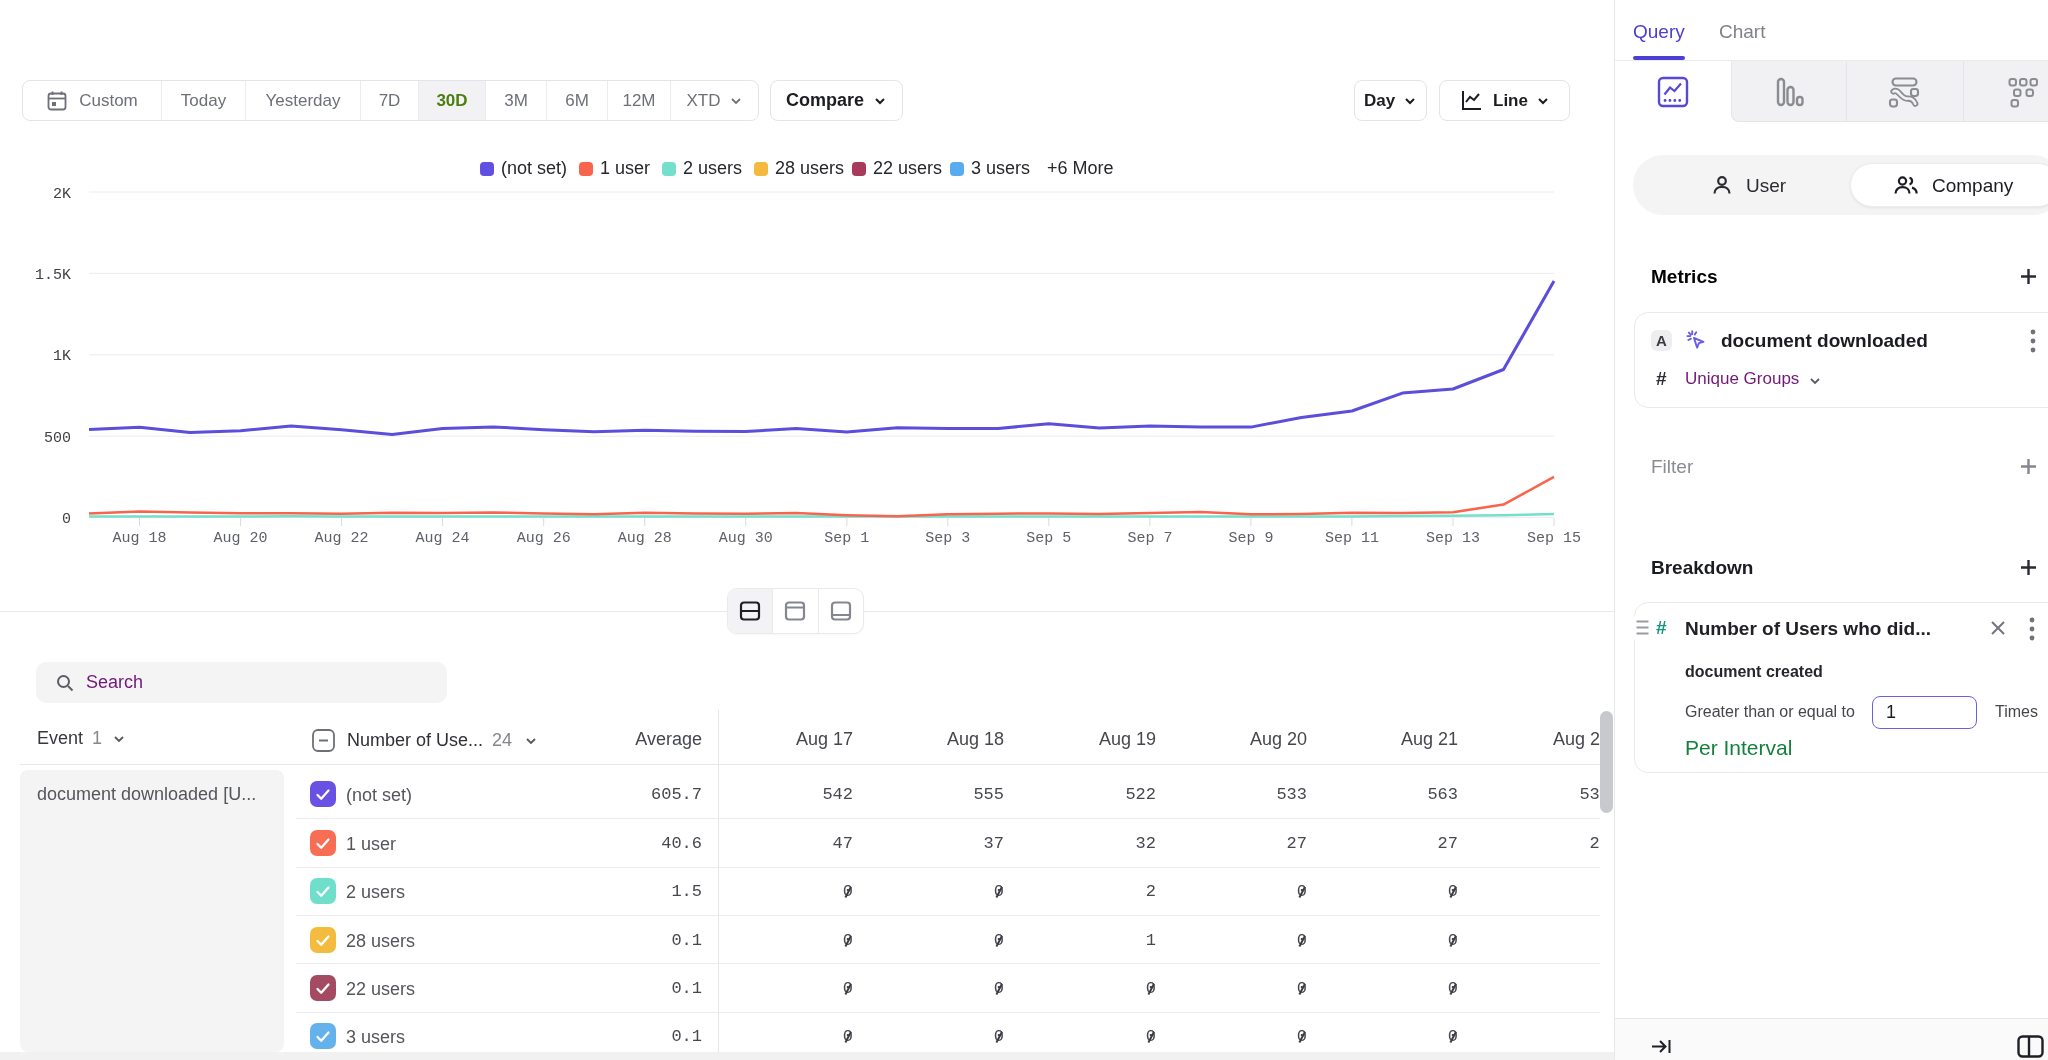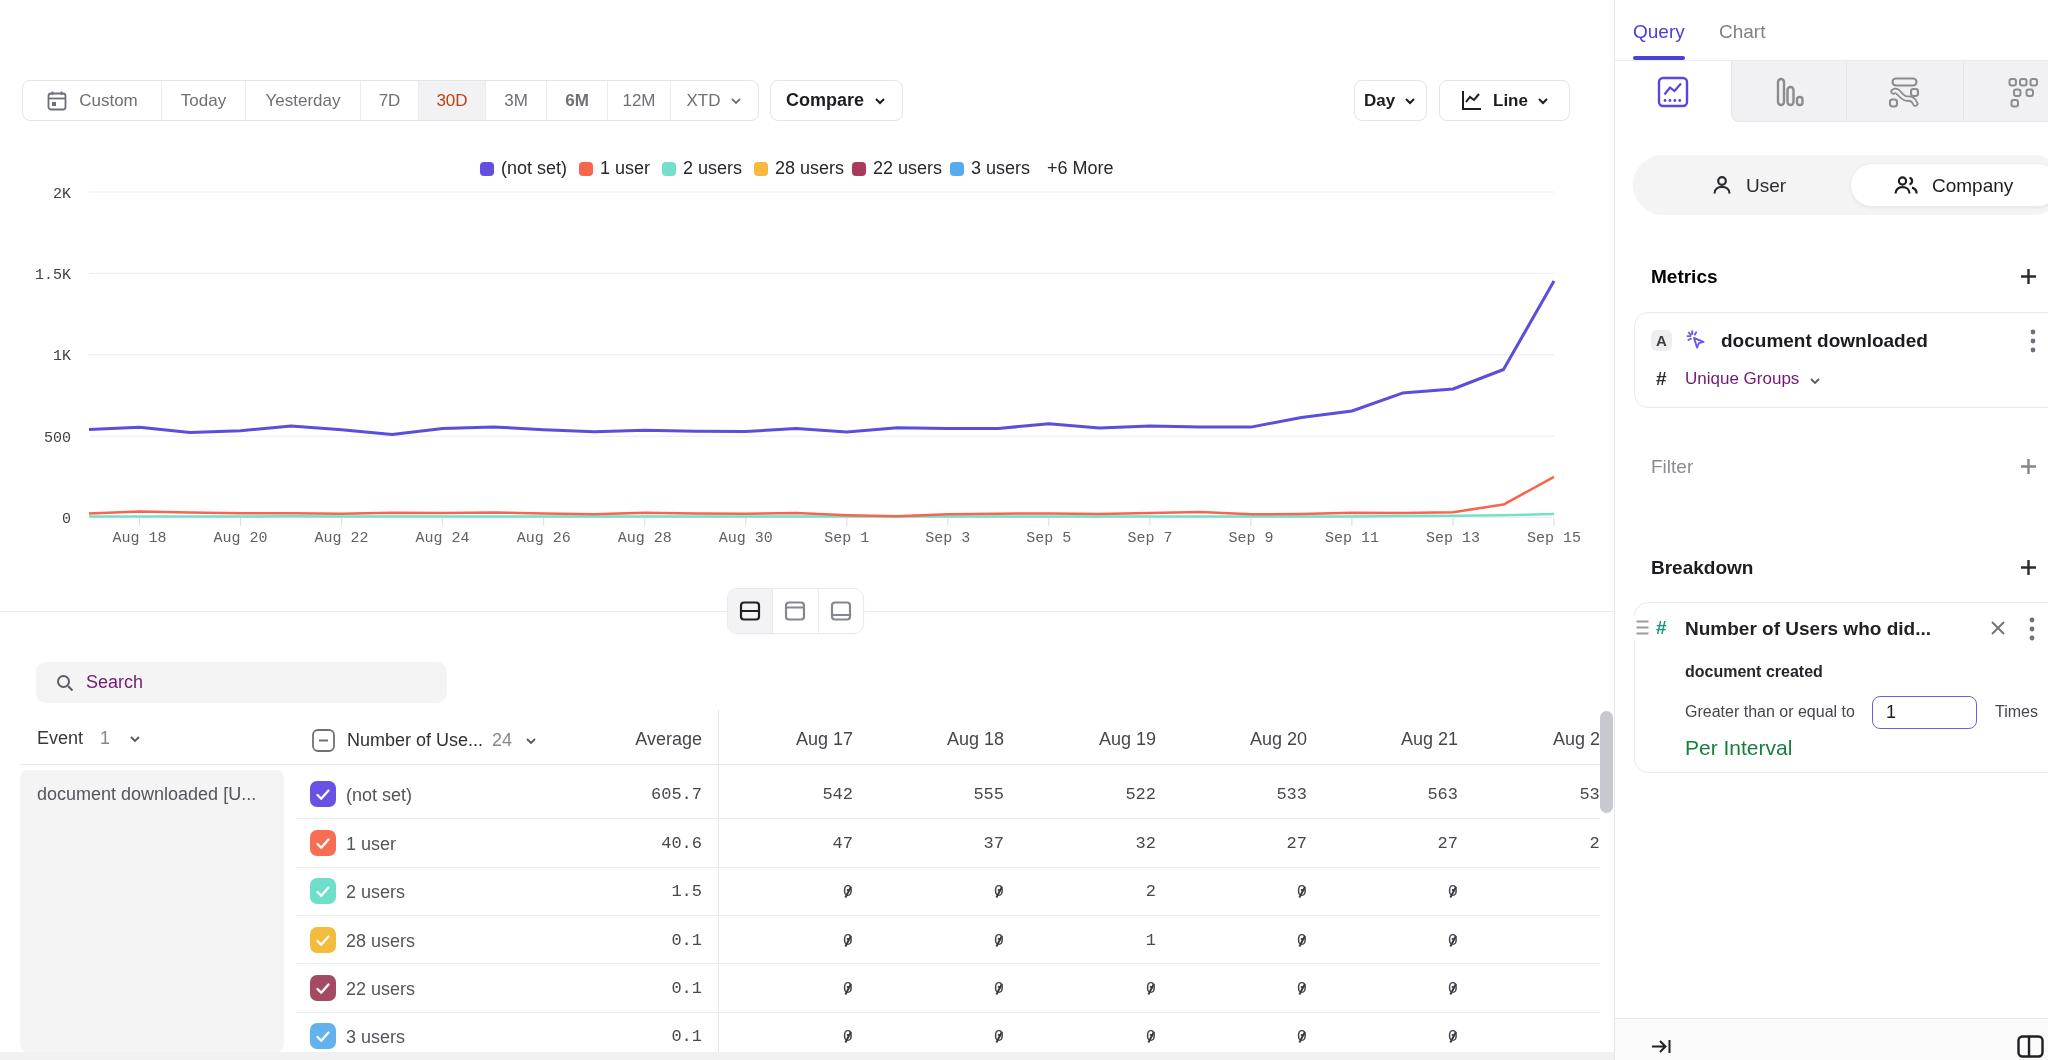--- a/index.html
+++ b/index.html
@@ -10,21 +10,21 @@
   .z::after { content:""; position:absolute; left:50%; top:50%; width:12px; height:1.5px;
     background:#3b3d43; transform:translate(-50%,-50%) rotate(-62deg); }
   svg { display:block; }
 
   
   .btngroup { left:22px; top:80px; height:41px; border:1px solid #e3e4e8; border-radius:8px;
     background:#fff; display:flex; align-items:stretch; }
   .btngroup .seg { display:flex; align-items:center; justify-content:center;
     border-right:1px solid #ececef; color:#6e7078; font-size:17px; white-space:nowrap; }
   .btngroup .seg:last-child { border-right:none; }
-  .btngroup .seg.sel { background:#f2f2f4; color:#c2410c; font-weight:400; }
+  .btngroup .seg.sel { background:#f2f2f4; color:#4d7c0f; font-weight:700; }
   .btn { border:1px solid #e3e4e8; border-radius:8px; background:#fff; display:flex;
     align-items:center; justify-content:center; font-size:18px; font-weight:700; color:#1c1d21; height:41px; }
 
   
   .leg { top:158px; display:flex; align-items:center; font-size:18px; color:#26272c; }
   .leg .sw { width:14px; height:14px; border-radius:4px; margin-right:7px; display:inline-block; }
 
   
   .divider { left:0; top:611px; width:1614px; height:1px; background:#e8e9eb; }
   .toggles { left:727px; top:588px; width:137px; height:46px; background:#fff; border:1px solid #e9eaec;
@@ -67,21 +67,21 @@
         <line x1="6.5" y1="1.5" x2="6.5" y2="5"></line>
         <line x1="15.5" y1="1.5" x2="15.5" y2="5"></line>
         <rect x="6" y="12" width="4" height="4" fill="#6e7078" stroke="none"></rect>
       </svg>
       Custom</div>
     <div class="seg" style="width:84px;">Today</div>
     <div class="seg" style="width:115px;">Yesterday</div>
     <div class="seg" style="width:58px;">7D</div>
     <div class="seg sel" style="width:67px;">30D</div>
     <div class="seg" style="width:61px;">3M</div>
-    <div class="seg" style="width:61px;font-weight:bold;">6M</div>
+    <div class="seg" style="width:61px;">6M</div>
     <div class="seg" style="width:63px;">12M</div>
     <div class="seg" style="width:87px;">XTD
       <svg width="14" height="14" viewBox="0 0 14 14" fill="none" stroke="#6e7078" stroke-width="1.8" style="margin-left:8px;">
           <path d="M3 5l4 4 4-4"></path>
         </svg>
     </div>
   </div>
   <div class="abs btn" style="left:770px;top:80px;width:133px;">Compare
     <svg width="14" height="14" viewBox="0 0 14 14" fill="none" stroke="#1c1d21" stroke-width="2" style="margin-left:9px;">
         <path d="M3 5l4 4 4-4"></path>
@@ -188,21 +188,21 @@
   </div>
 
   <div class="abs search">
     <svg width="20" height="20" viewBox="0 0 20 20" fill="none" stroke="#5b5d64" stroke-width="2">
       <circle cx="8.5" cy="8.5" r="5.5"></circle>
         <line x1="13" y1="13" x2="17.5" y2="17.5"></line>
     </svg>
     <span>Search</span>
   </div>
 
-  <div class="abs" style="left:37px;top:728px;display:flex;align-items:center;gap:8px;">
+  <div class="abs" style="left:37px;top:728px;display:flex;align-items:center;">
     <span class="hdr" style="color:#36383d;">Event</span>
     <span class="hdr" style="color:#85878e;margin-left:9px;">1</span>
     <svg width="14" height="14" viewBox="0 0 14 14" fill="none" stroke="#55575d" stroke-width="1.8" style="margin-left:10px;">
         <path d="M3 5l4 4 4-4"></path>
       </svg>
   </div>
   <div class="abs" style="left:311px;top:728px;display:flex;align-items:center;">
     <svg width="25" height="25" viewBox="0 0 25 25" fill="none" stroke="#6e7078" stroke-width="1.8">
       <rect x="2" y="2" width="21" height="21" rx="5"></rect>
         <line x1="8" y1="12.5" x2="17" y2="12.5" stroke-width="2"></line>

